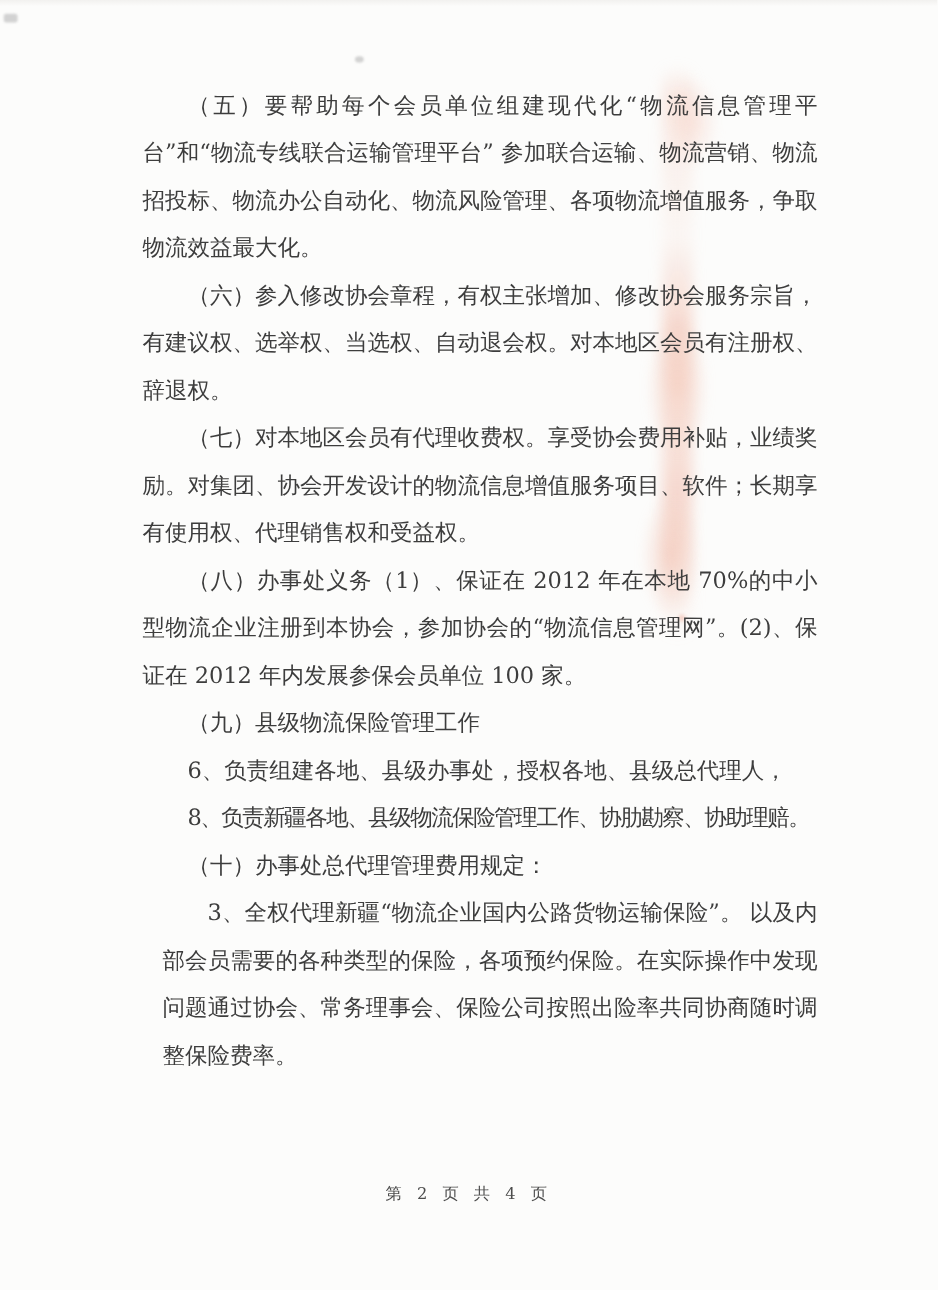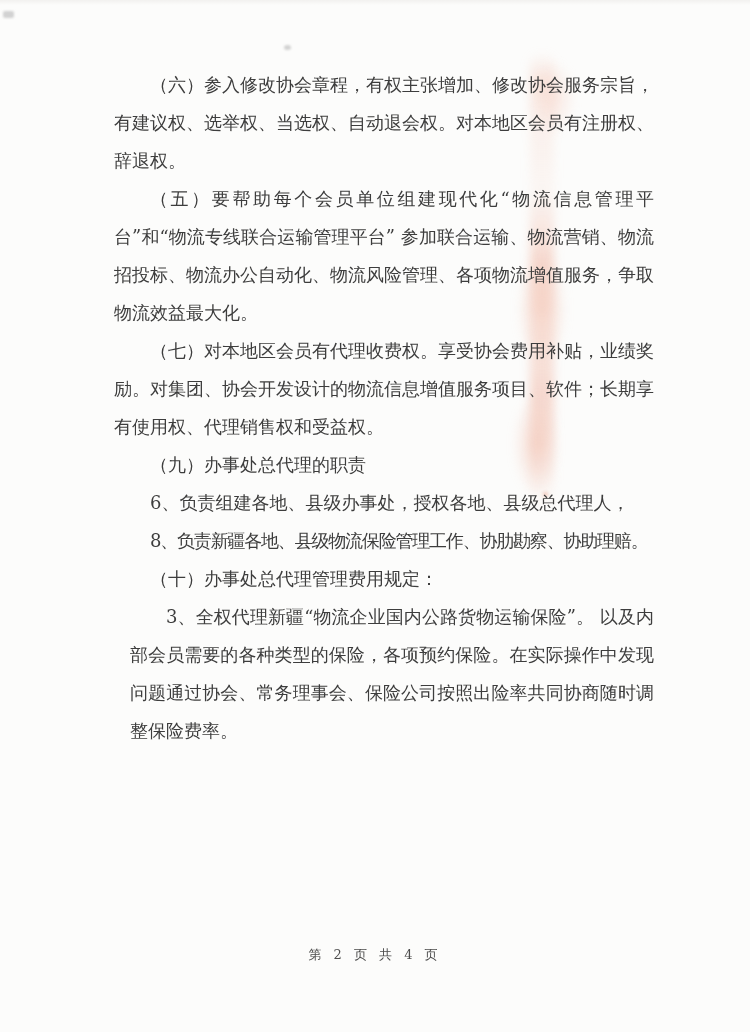--- a/index.html
+++ b/index.html
@@ -105,24 +105,25 @@
 
   <div class="artifact streak"></div>
   <div class="artifact blob-a"></div>
   <div class="artifact blob-b"></div>
   <div class="artifact blob-c"></div>
   <div class="artifact ink-dot"></div>
   <div class="artifact mark-topleft"></div>
   <div class="artifact dot-top"></div>
 
   <div class="content">
+    <p>（五）要帮助每个会员单位组建现代化“物流信息管理平台”和“物流专线联合运输管理平台” 参加联合运输、物流营销、物流招投标、物流办公自动化、物流风险管理、各项物流增值服务，争取物流效益最大化。</p>
     <p>（六）参入修改协会章程，有权主张增加、修改协会服务宗旨，有建议权、选举权、当选权、自动退会权。对本地区会员有注册权、辞退权。</p>
-    <p>（五）要帮助每个会员单位组建现代化“物流信息管理平台”和“物流专线联合运输管理平台” 参加联合运输、物流营销、物流招投标、物流办公自动化、物流风险管理、各项物流增值服务，争取物流效益最大化。</p>
     <p>（七）对本地区会员有代理收费权。享受协会费用补贴，业绩奖励。对集团、协会开发设计的物流信息增值服务项目、软件；长期享有使用权、代理销售权和受益权。</p>
-    <p>（九）办事处总代理的职责</p>
+    <p>（八）办事处义务（1）、保证在 2012 年在本地 70%的中小型物流企业注册到本协会，参加协会的“物流信息管理网”。(2)、保证在 2012 年内发展参保会员单位 100 家。</p>
+    <p>（九）县级物流保险管理工作</p>
     <p>6、负责组建各地、县级办事处，授权各地、县级总代理人，</p>
     <p class="tight">8、负责新疆各地、县级物流保险管理工作、协肋勘察、协助理赔。</p>
     <p>（十）办事处总代理管理费用规定：</p>
     <p class="shift">3、全权代理新疆“物流企业国内公路货物运输保险”。 以及内部会员需要的各种类型的保险，各项预约保险。在实际操作中发现问题通过协会、常务理事会、保险公司按照出险率共同协商随时调整保险费率。</p>
   </div>
 
   <div class="footer">第 2 页 共 4 页</div>
 
 </div>
 

